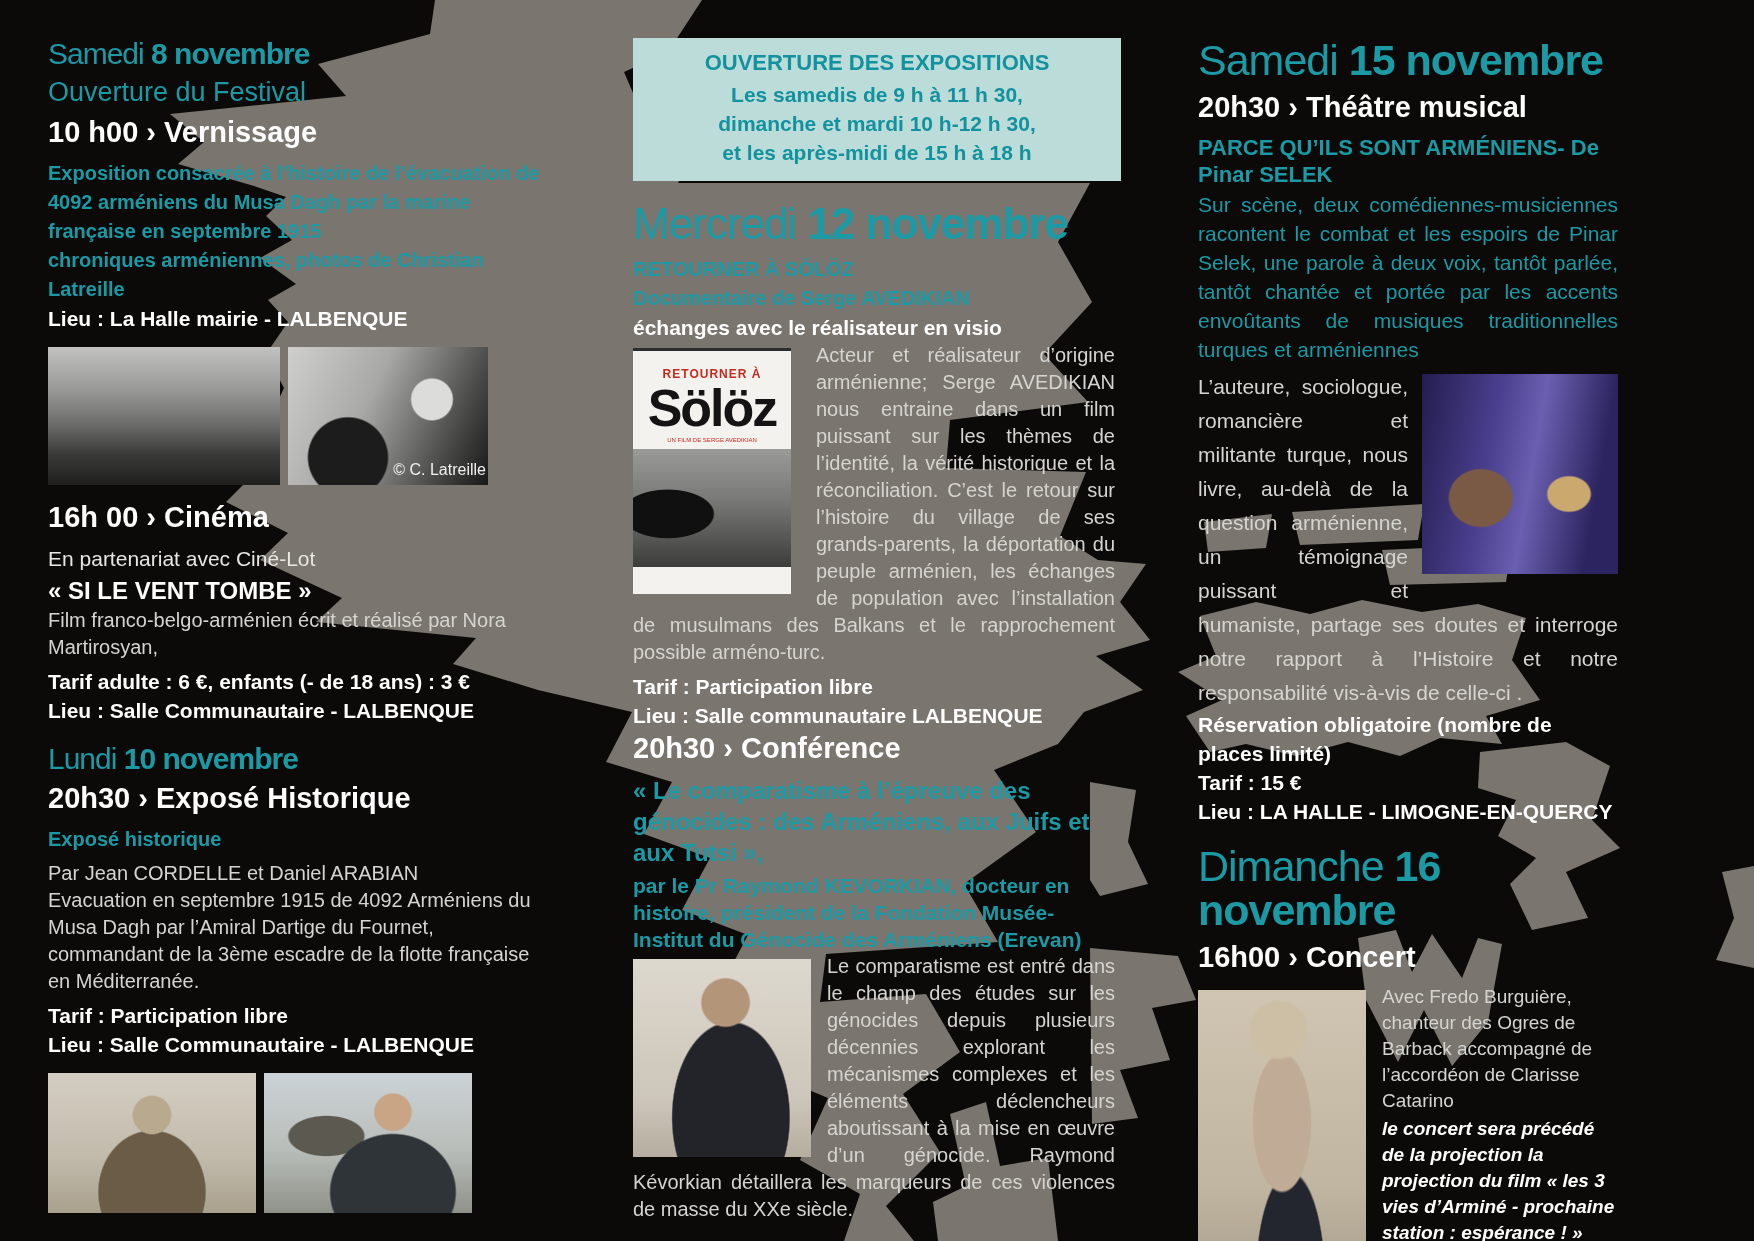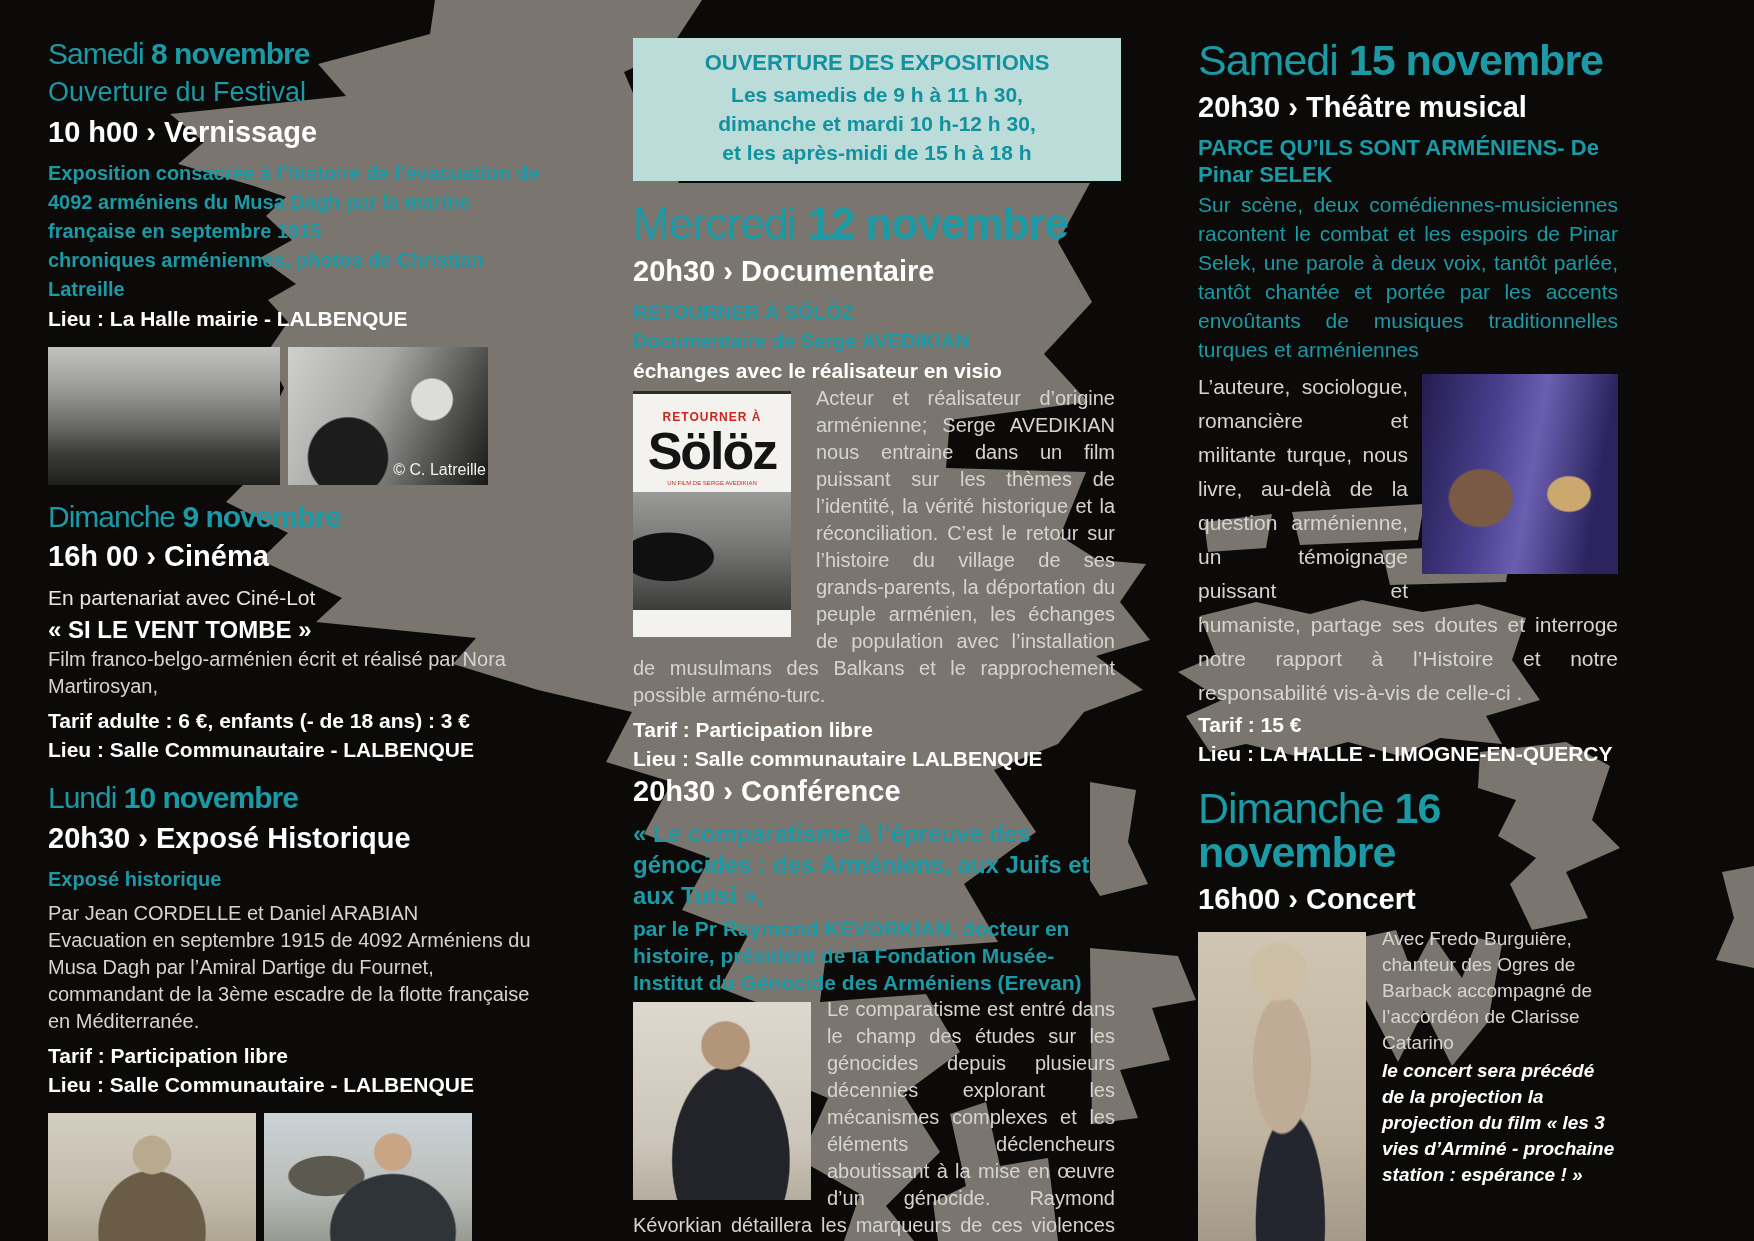--- a/index.html
+++ b/index.html
@@ -110,21 +110,20 @@
     <p class="desc-teal">Exposition consacrée à l’histoire de l’évacuation de 4092 arméniens du Musa Dagh par la marine française en septembre 1915</p>
     <p class="desc-teal">chroniques arméniennes, photos de Christian Latreille</p>
     <p class="info">Lieu : La Halle mairie - LALBENQUE</p>
     <div class="photo-row">
       <div class="photo ph-evac"></div>
       <div class="photo ph-elder">
         <span class="cap right">© C. Latreille</span>
       </div>
     </div>
 
-    <h2 class="dayhead"><span class="d">Dimanche</span> <span>9 novembre</span></h2>
     <div class="time">16h 00 › Cinéma</div>
     <p class="plain">En partenariat avec Ciné-Lot</p>
     <p class="film-title">« SI LE VENT TOMBE »</p>
     <p class="light">Film franco-belgo-arménien écrit et réalisé par Nora Martirosyan,</p>
     <p class="info mt6">Tarif adulte : 6 €, enfants (- de 18 ans) : 3 €</p>
     <p class="info">Lieu : Salle Communautaire - LALBENQUE</p>
 
     <h2 class="dayhead mt18"><span class="d">Lundi</span> <span>10 novembre</span></h2>
     <div class="time">20h30 › Exposé Historique</div>
     <p class="desc-teal">Exposé historique</p>
@@ -144,21 +143,20 @@
 
   <div class="col" id="col2">
     <div class="expo-box">
       <p class="t">OUVERTURE DES EXPOSITIONS</p>
       <p class="l">Les samedis de 9 h à 11 h 30,</p>
       <p class="l">dimanche et mardi 10 h-12 h 30,</p>
       <p class="l">et les après-midi de 15 h à 18 h</p>
     </div>
 
     <h2 class="dayhead"><span class="d">Mercredi</span> <span>12 novembre</span></h2>
-    <div class="time">20h30 › Documentaire</div>
     <p class="desc-teal">RETOURNER À SÖLÖZ</p>
     <p class="desc-teal">Documentaire de Serge AVEDIKIAN</p>
     <p class="info">échanges avec le réalisateur en visio</p>
     <div>
       <div class="poster">
         <p class="pt">RETOURNER À</p>
         <p class="ti">Sölöz</p>
         <p class="pc">UN FILM DE SERGE AVEDIKIAN</p>
         <div class="pimg"></div>
       </div>
@@ -182,20 +180,21 @@
   <div class="col" id="col3">
     <h2 class="dayhead"><span class="d">Samedi</span> <span>15 novembre</span></h2>
     <div class="time">20h30 › Théâtre musical</div>
     <p class="t15-title">PARCE QU’ILS SONT ARMÉNIENS- De Pinar SELEK</p>
     <p class="t15-desc just">Sur scène, deux comédiennes-musiciennes racontent le combat et les espoirs de Pinar Selek, une parole à deux voix, tantôt parlée, tantôt chantée et portée par les accents envoûtants de musiques traditionnelles turques et arméniennes</p>
     <div>
       <div class="photo ph-theatre"></div>
       <p class="auteure just">L’auteure, sociologue, romancière et militante turque, nous livre, au-delà de la question arménienne, un témoignage puissant et humaniste, partage ses doutes et interroge notre rapport à l’Histoire et notre responsabilité vis-à-vis de celle-ci .</p>
       <div class="clear"></div>
     </div>
+    <p class="info">Réservation obligatoire (nombre de places limité)</p>
     <p class="info">Tarif : 15 €</p>
     <p class="info">Lieu : LA HALLE - LIMOGNE-EN-QUERCY</p>
 
     <h2 class="dayhead mt18"><span class="d">Dimanche</span> <span>16 novembre</span></h2>
     <div class="time">16h00 › Concert</div>
     <div>
       <div class="photo ph-fredo"></div>
       <p class="fredo-light">Avec Fredo Burguière, chanteur des Ogres de Barback accompagné de l’accordéon de Clarisse Catarino</p>
       <p class="fredo-italic">le concert sera précédé de la projection la projection du film « les 3 vies d’Arminé - prochaine station : espérance ! »</p>
 

